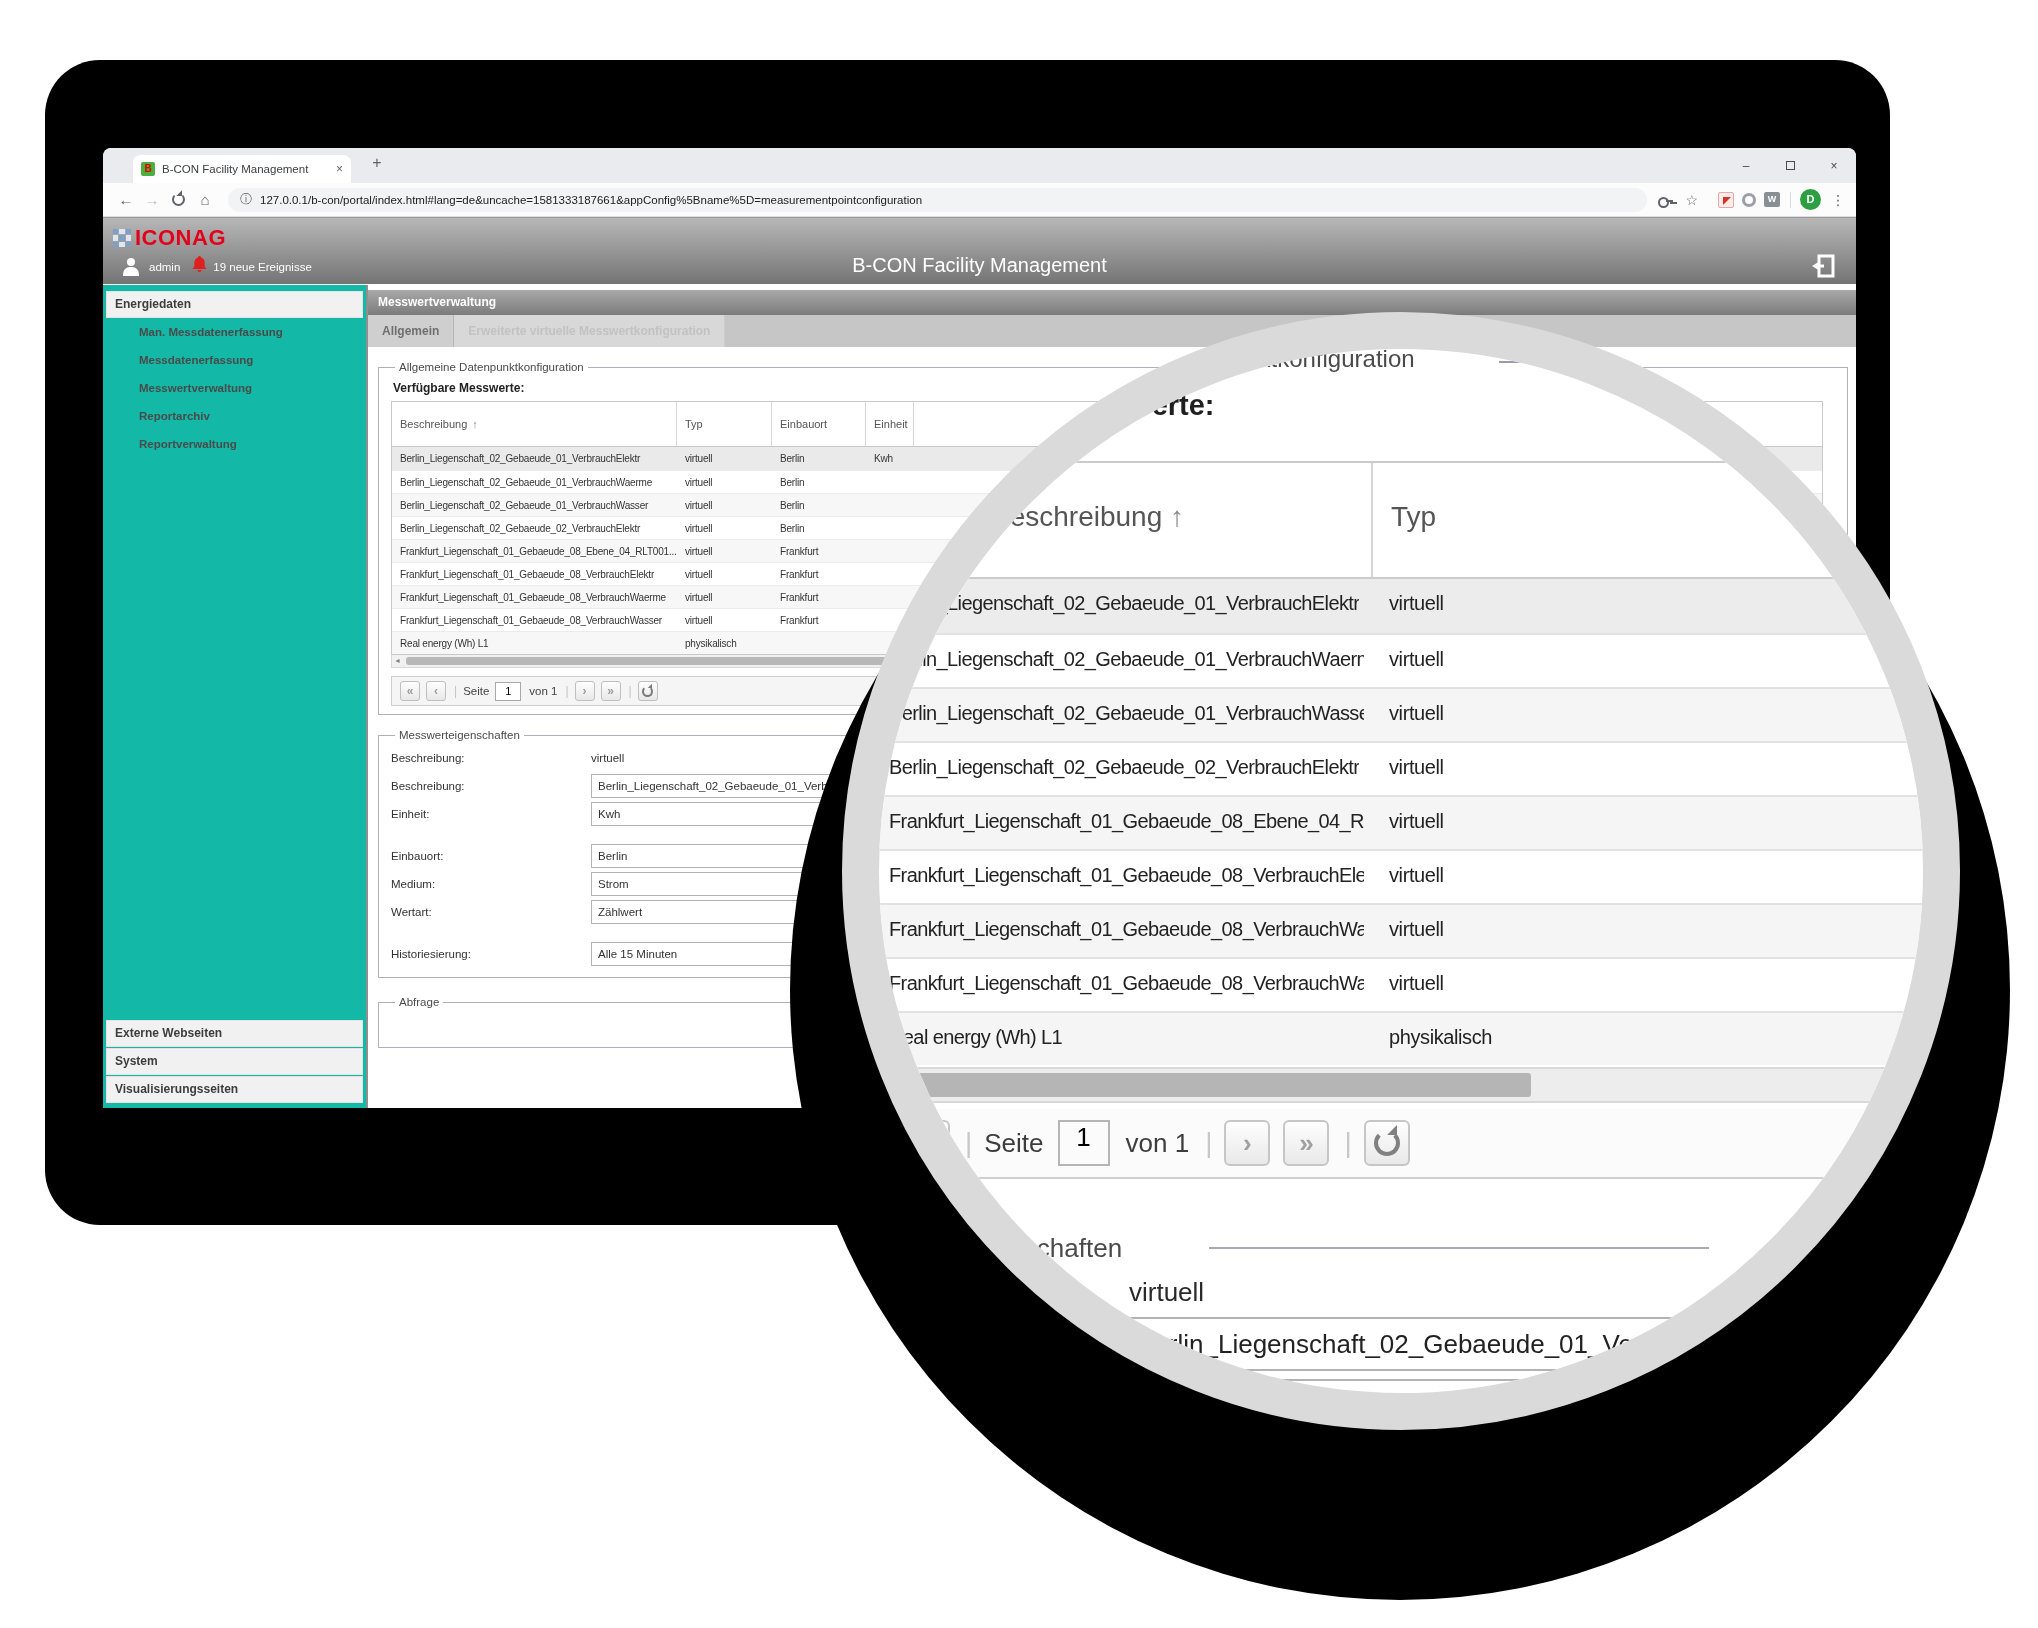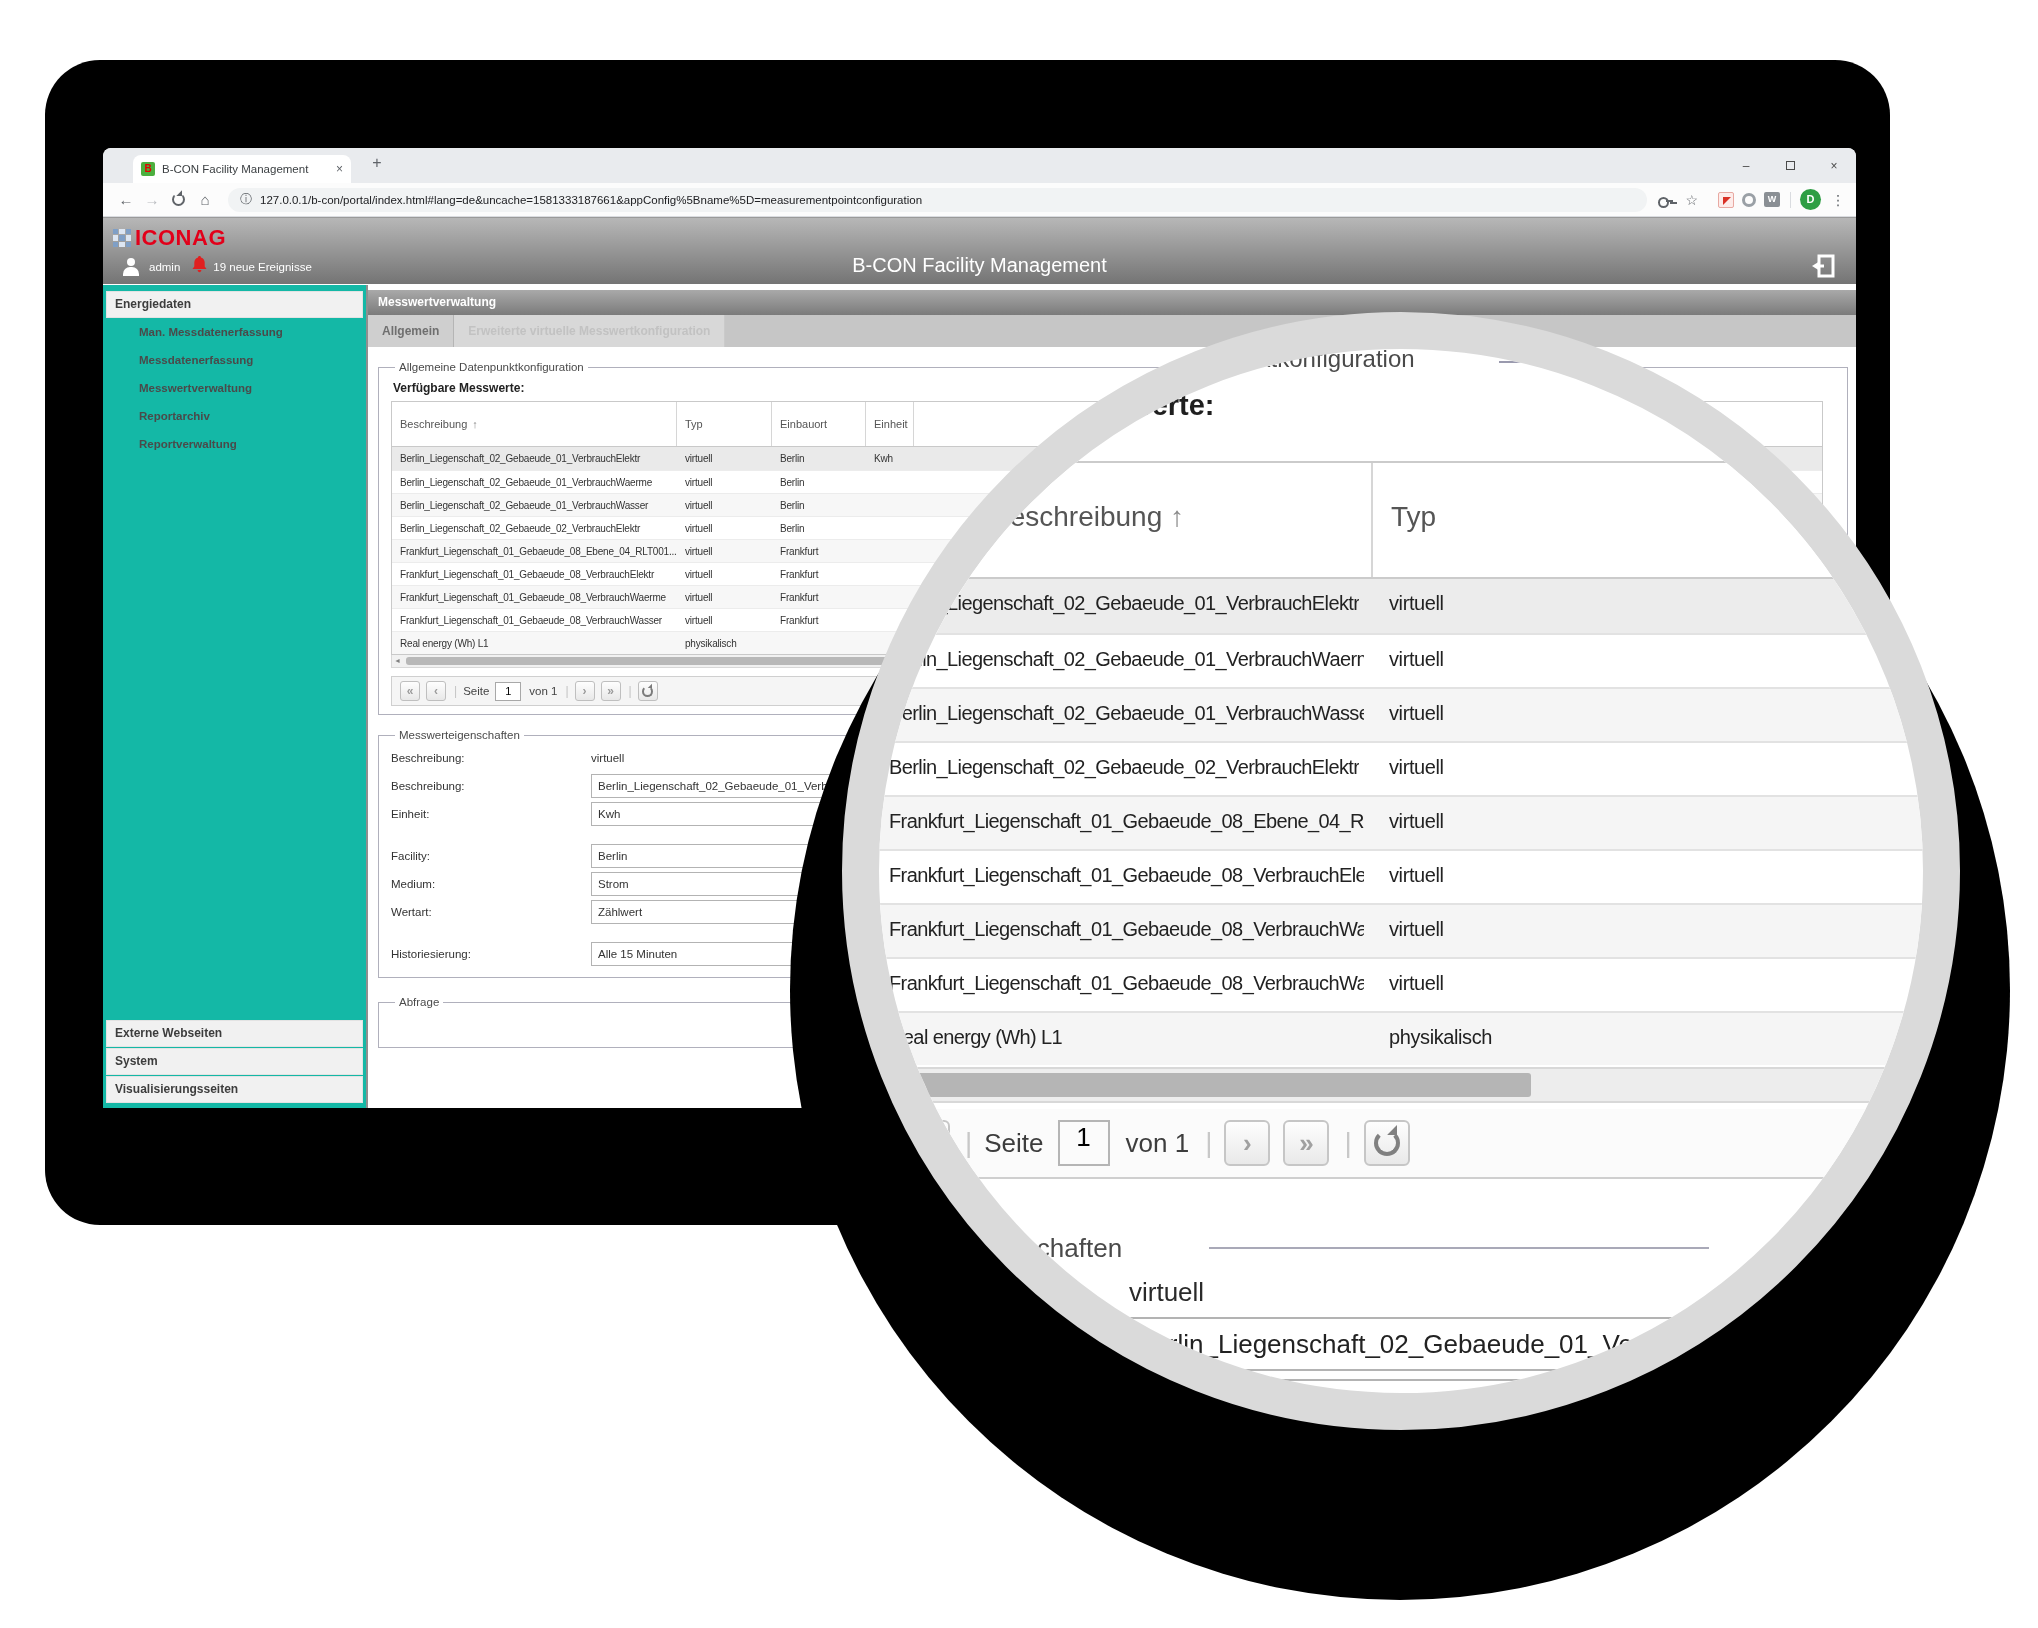--- a/index.html
+++ b/index.html
@@ -350,21 +350,21 @@
           </div>
           <div class="frow">
             <span class="flabel">Beschreibung:</span>
             <input class="finput" value="Berlin_Liegenschaft_02_Gebaeude_01_Verbrau" style="">
           </div>
           <div class="frow">
             <span class="flabel">Einheit:</span>
             <input class="finput" value="Kwh" style="">
           </div>
           <div class="frow gap">
-            <span class="flabel">Facility:</span>
+            <span class="flabel">Einbauort:</span>
             <input class="finput" value="Berlin" style="">
           </div>
           <div class="frow">
             <span class="flabel">Medium:</span>
             <input class="finput" value="Strom" style="">
           </div>
           <div class="frow">
             <span class="flabel">Wertart:</span>
             <input class="finput" value="Zählwert" style="">
           </div>

